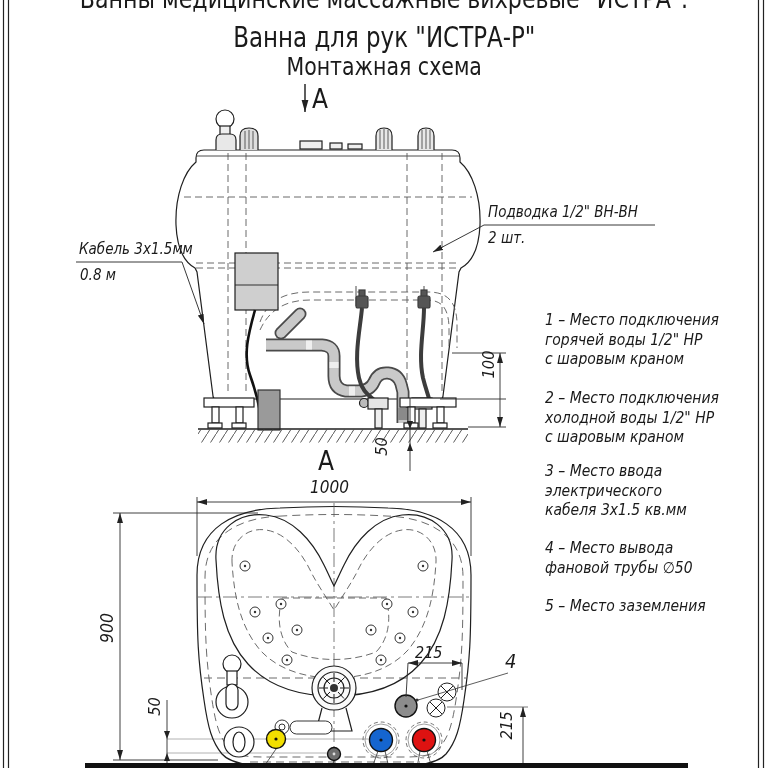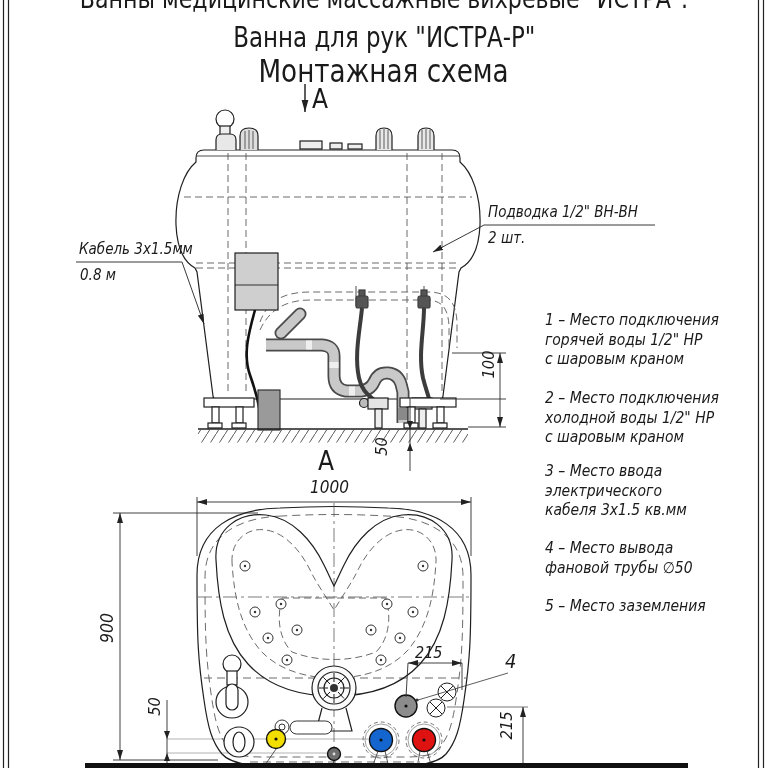--- a/index.html
+++ b/index.html
@@ -328,21 +328,21 @@
     <line x1="523" y1="707" x2="523" y2="768" marker-start="url(#ms)"></line>
   </g>
 </svg>
 
 <div class="ttl" style="top:-17px;font-size:27px;">
   <span>Ванны медицинские массажные вихревые "ИСТРА".</span>
 </div>
 <div class="ttl" style="top:21px;font-size:28px;">
   <span>Ванна для рук "ИСТРА-Р"</span>
 </div>
-<div class="ttl" style="top:52px;font-size:32px;">
+<div class="ttl" style="top:52px;font-size:25px;">
   <span>Монтажная схема</span>
 </div>
 
 <div class="lbl bigA" style="left:312px;top:84px;">А</div>
 
 <div class="lbl callout" style="left:79px;top:240px;">Кабель 3х1.5мм</div>
 <div class="lbl callout" style="left:80px;top:266px;">0.8 м</div>
 
 <div class="lbl callout" style="left:488px;top:203px;">Подводка 1/2" ВН-ВН</div>
 <div class="lbl callout" style="left:488px;top:229px;">2 шт.</div>

